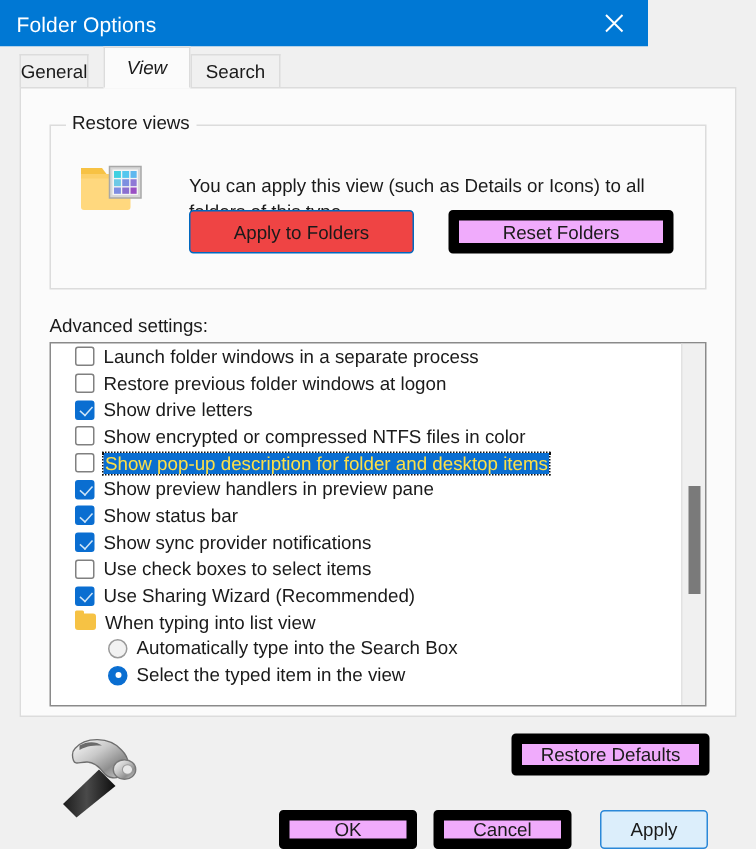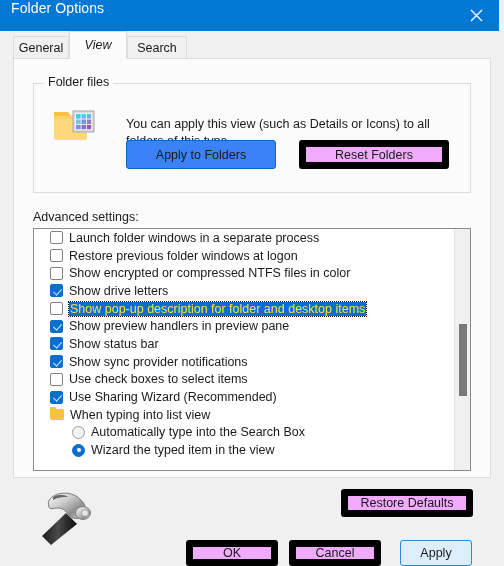--- a/index.html
+++ b/index.html
@@ -12,23 +12,23 @@
   body {
     background: #f0f0f0;
     font-size: 12.5px;
     color: #000;
     -webkit-font-smoothing: antialiased;
   }
 
   
   .titlebar {
     position: absolute; left: 0; top: 0;
-    width: 499px; height: 31px;
+    width: 432px; height: 31px;
     background: #0078d4;
-    display: flex; align-items: flex-start;
+    display: flex; align-items: center;
   }
   .titlebar-text {
     color: #ffffff;
     font-size: 14px;
     margin-left: 11px;
     letter-spacing: 0.1px;
   }
   .close-btn {
     position: absolute; right: 0; top: 0;
     width: 46px; height: 31px;
@@ -56,21 +56,21 @@
     cursor: default;
   }
   .tab.active {
     top: 0px;
     height: 28px;
     background: #fbfbfb;
     border: 1px solid #dcdcdc;
     border-bottom: 1px solid #fbfbfb;
     z-index: 3;
   }
-  #tab0 { left: 13px;  width: 56px; }
+  #tab0 { left: 13px;  width: 46px; }
   #tab1 { left: 69px;  width: 58px; font-style: italic; }
   #tab2 { left: 127px; width: 60px; }
 
   
   .tabpage {
     position: absolute; left: 13px; top: 58px;
     width: 478px; height: 420px;
     background: #fbfbfb;
     border: 1px solid #dcdcdc;
     z-index: 1;
@@ -115,21 +115,21 @@
     font-size: 12.5px;
     font-family: "Liberation Sans", sans-serif;
     color: #1a1a1a;
     display: flex; align-items: center; justify-content: center;
     cursor: default;
     padding: 0;
     z-index: 3;
   }
   .btn.accent {
     border: 1px solid #0069c0;
-    background: #3b82f6;
+    background: #ef4444;
   }
   .btn.default-apply {
     border: 1px solid #2b88d8;
     background: #dceefb;
   }
 
   #applyToFolders { left: 126px; top: 140px; width: 150px; height: 29px; }
   #resetFolders   { left: 299px; top: 140px; width: 150px; height: 29px; }
 
   
@@ -292,21 +292,21 @@
     <span>View</span>
   </div>
   <div class="tab" id="tab2">
     <span>Search</span>
   </div>
 </div>
 
 <div class="tabpage"></div>
 
 <div class="groupbox"></div>
-<div class="group-legend">Folder files</div>
+<div class="group-legend">Restore views</div>
 
 <div class="folder-icon">
   <svg width="46" height="40" viewBox="0 0 46 40">
     <path d="M3 7 h14 l3 4 h0 v3 h-17 z" fill="#f7c244"></path>
     <path d="M3 11 h33 v22 a2 2 0 0 1 -2 2 h-29 a2 2 0 0 1 -2 -2 z" fill="#ffd87e"></path>
     <path d="M3 11 h33 v3 h-33 z" fill="#fcd06a"></path>
     <rect x="22" y="6" width="21" height="21" fill="#d8d8d8" stroke="#a8a8a8" stroke-width="1"></rect>
     <rect x="24" y="8" width="17" height="17" fill="#f4f4f4"></rect>
     <rect x="25" y="9" width="4.6" height="4.6" fill="#3fd0e0"></rect>
     <rect x="30.5" y="9" width="4.6" height="4.6" fill="#56c7ee"></rect>
@@ -335,26 +335,26 @@
   <div class="list-inner" id="listRows">
       <div class="row">
         <span class="cb"></span>
         <span class="row-label">Launch folder windows in a separate process</span>
       </div>
       <div class="row">
         <span class="cb"></span>
         <span class="row-label">Restore previous folder windows at logon</span>
       </div>
       <div class="row">
+        <span class="cb checked"></span>
+        <span class="row-label">Show drive letters</span>
+      </div>
+      <div class="row">
         <span class="cb"></span>
         <span class="row-label">Show encrypted or compressed NTFS files in color</span>
-      </div>
-      <div class="row">
-        <span class="cb checked"></span>
-        <span class="row-label">Show drive letters</span>
       </div>
       <div class="row selected">
         <span class="cb"></span>
         <span class="row-label">Show pop-up description for folder and desktop items</span>
       </div>
       <div class="row">
         <span class="cb checked"></span>
         <span class="row-label">Show preview handlers in preview pane</span>
       </div>
       <div class="row">
@@ -376,21 +376,21 @@
       <div class="row">
         <span class="mini-folder"></span>
         <span class="row-label">When typing into list view</span>
       </div>
       <div class="row indent">
         <span class="rb"></span>
         <span class="row-label">Automatically type into the Search Box</span>
       </div>
       <div class="row indent">
         <span class="rb checked"></span>
-        <span class="row-label">Wizard the typed item in the view</span>
+        <span class="row-label">Select the typed item in the view</span>
       </div>
     </div>
   <div class="scrollbar">
     <div class="scroll-thumb"></div>
   </div>
 </div>
 
 <button class="btn" id="restoreDefaults">
   <span>Restore Defaults</span>
 </button>

